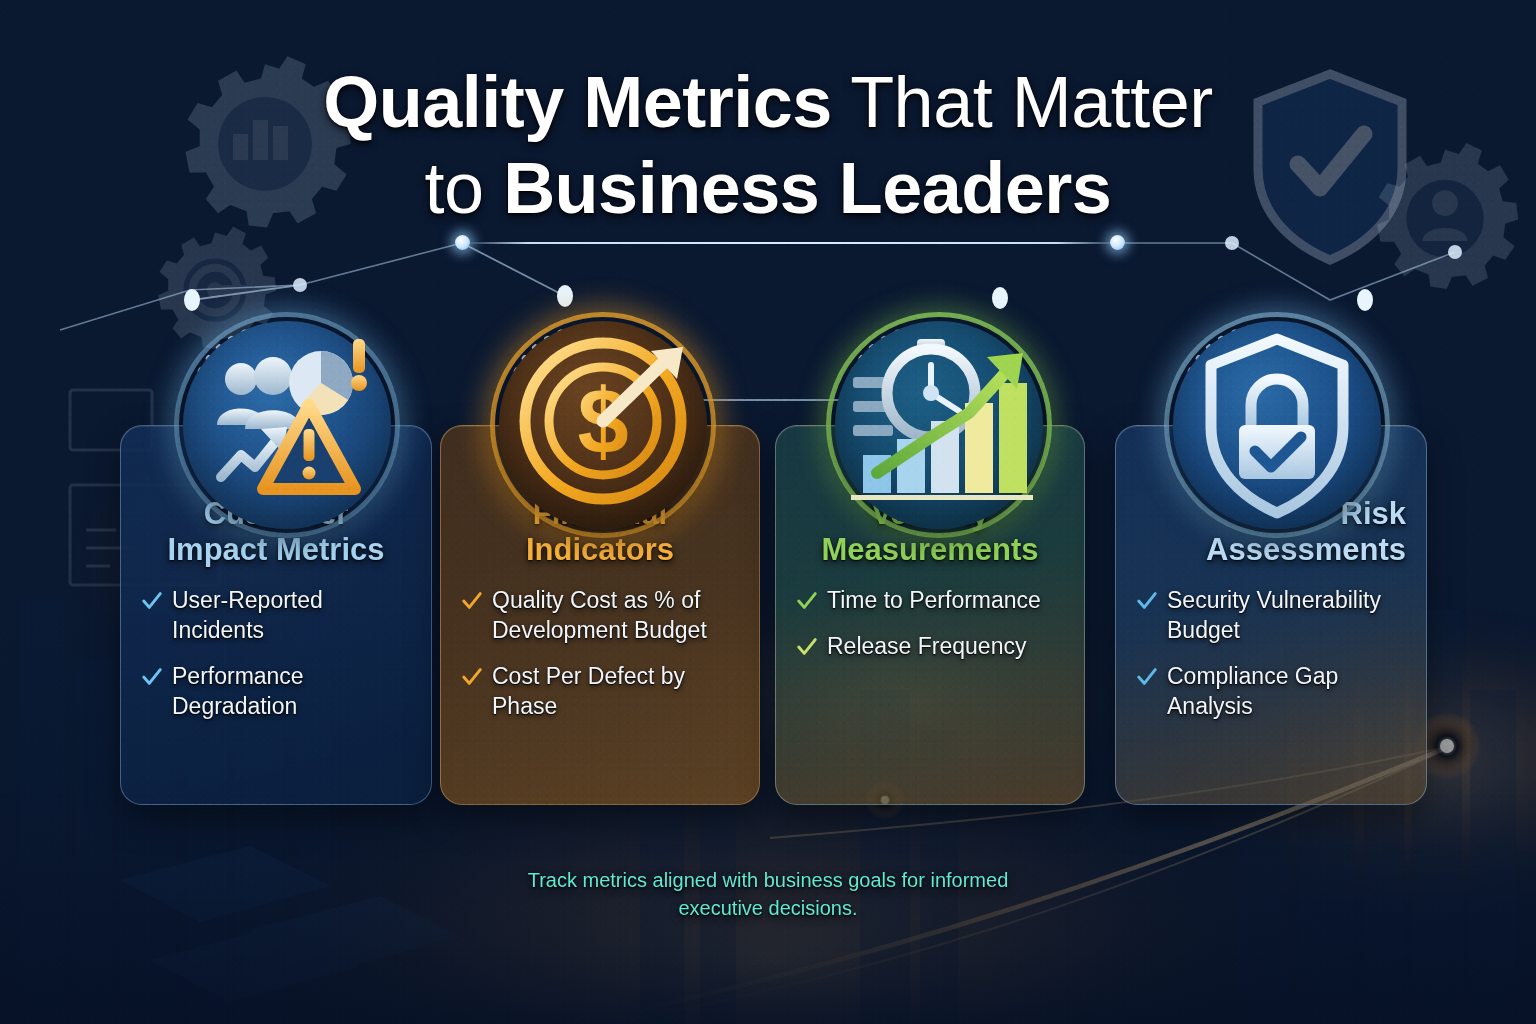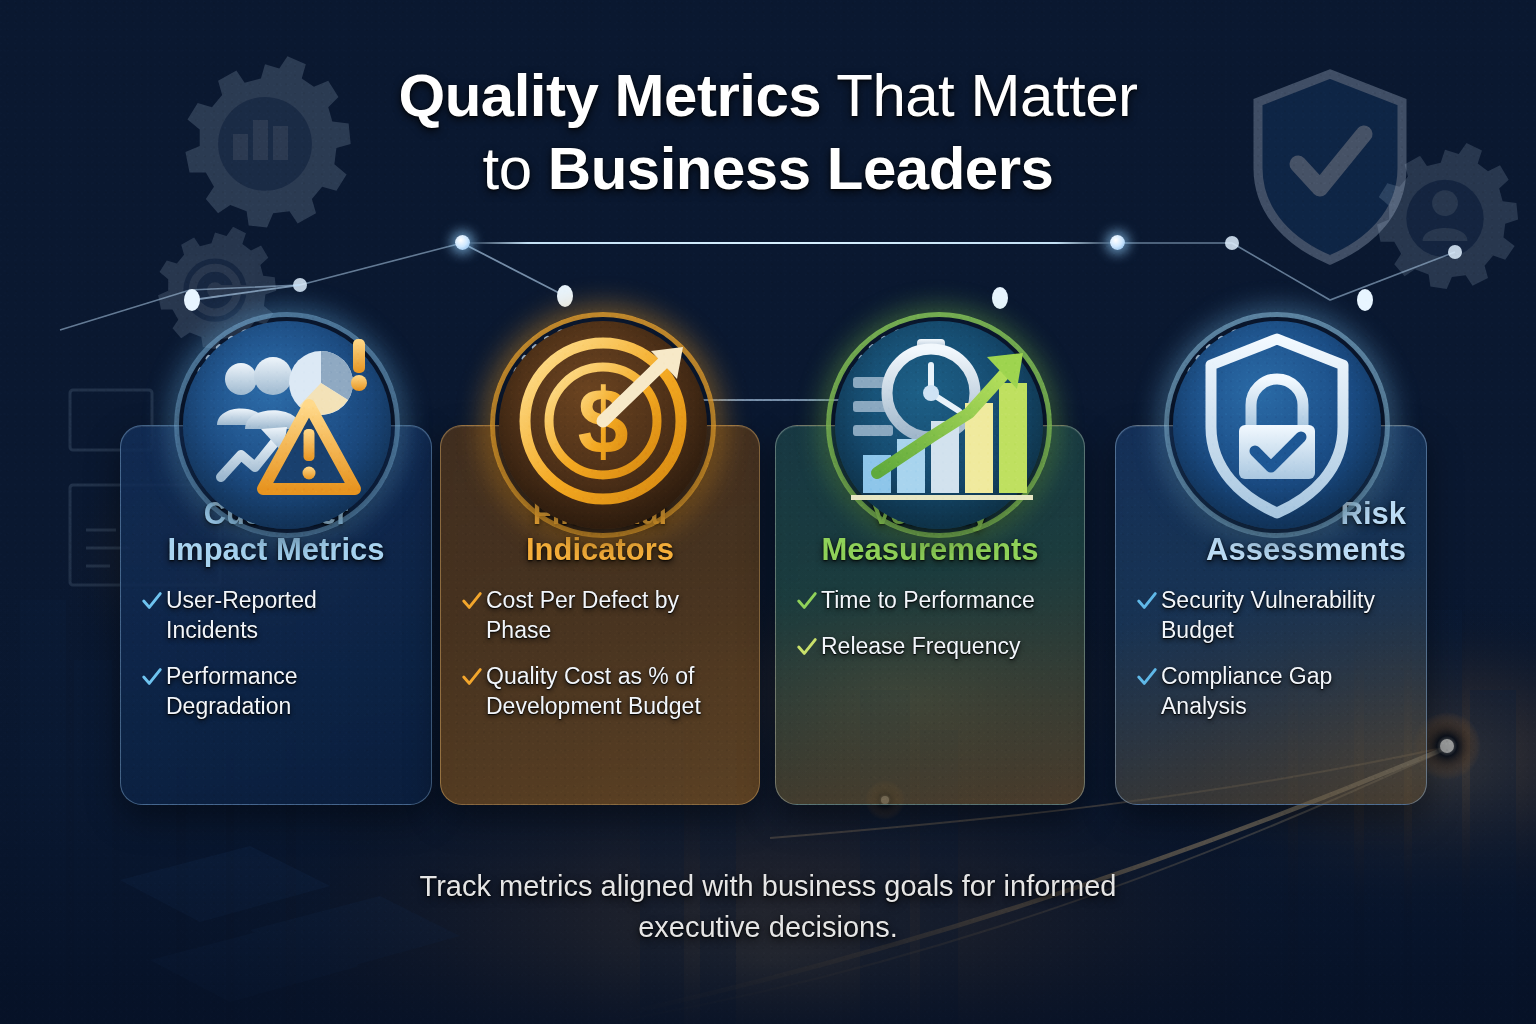--- a/index.html
+++ b/index.html
@@ -31,21 +31,21 @@
 
   .city {
     position:absolute; left:0; right:0; bottom:0; height:470px;
     background:
       linear-gradient(180deg, rgba(8,22,46,0) 0%, rgba(8,22,46,0.45) 45%, rgba(6,17,38,0.92) 100%);
     z-index:2; pointer-events:none;
   }
 
   
   #header { position:absolute; left:0; right:0; top:64px; text-align:center; z-index:12; }
-  .t-line { font-size:60px; font-weight:bold; letter-spacing:-0.5px; line-height:1.08;
+  .t-line { font-size:72px; font-weight:bold; letter-spacing:-0.5px; line-height:1.08;
             text-shadow:0 3px 9px rgba(0,0,0,.75), 0 1px 2px rgba(0,0,0,.9); }
   .t-white { color:#ffffff; }
   .t-gold  { color:#ffffff; }
   .t-line2 { margin-top:8px; }
 
   .hr-line { position:absolute; top:242px; left:462px; width:660px; height:2px; z-index:11;
              background:linear-gradient(90deg, rgba(190,225,255,0) 0%, rgba(205,235,255,.95) 10%, rgba(215,240,255,1) 50%, rgba(205,235,255,.95) 90%, rgba(190,225,255,0) 100%); }
   .hr-node { position:absolute; top:235px; width:15px; height:15px; border-radius:50%;
              background:radial-gradient(circle at 38% 34%, #ffffff 0%, #cfe8ff 48%, #7fb6e8 100%);
              box-shadow:0 0 12px 4px rgba(150,210,255,.65); z-index:12; }
@@ -64,30 +64,30 @@
   
   .card { position:absolute; z-index:16; border-radius:22px; overflow:hidden;
           border:1.5px solid rgba(190,215,245,.34);
           box-shadow:0 14px 34px rgba(0,0,0,.42), inset 0 1px 0 rgba(255,255,255,.10); }
   .card-inner { position:absolute; inset:0; padding:70px 20px 16px 20px; }
 
   .card-title { text-align:center; font-size:31px; font-weight:bold; line-height:1.16;
                 text-shadow:0 3px 7px rgba(0,0,0,.72), 0 1px 2px rgba(0,0,0,.85); margin-bottom:18px; }
 
   .bullets { list-style:none; }
-  .bullet { display:flex; align-items:flex-start; gap:3px; margin-bottom:16px; }
+  .bullet { display:flex; align-items:flex-start; gap:9px; margin-bottom:16px; }
   .chk { flex:0 0 auto; width:22px; height:22px; margin-top:4px; }
   .chk svg { width:22px; height:22px; display:block; }
   .btext { font-size:23px; line-height:1.30; color:#f2f6fb; font-weight:400;
            text-shadow:0 2px 5px rgba(0,0,0,.85), 0 1px 1px rgba(0,0,0,.9); }
 
   
   #footer { position:absolute; left:50%; transform:translateX(-50%); top:866px;
             width:920px; text-align:center; z-index:22; }
-  .f-text { font-size:29px; color:#e5e5e5; line-height:1.42; font-weight:400;
+  .f-text { font-size:20px; color:#5eead4; line-height:1.42; font-weight:400;
             text-shadow:0 3px 8px rgba(0,0,0,.85), 0 1px 2px rgba(0,0,0,.9); }
 </style>
 </head>
 <body>
 
 <div id="stage">
 
   <svg class="bg" viewBox="0 0 1536 1024" preserveAspectRatio="none">
     <defs>
       <linearGradient id="skyG" x1="0" y1="0" x2="0" y2="1">
@@ -405,29 +405,29 @@
         <span>Financial</span><br>
         <span>Indicators</span>
       </div>
       <ul class="bullets">
         <li class="bullet">
           <span class="chk">
               <svg viewBox="0 0 24 24">
                 <path d="M3,12 L9,19 L21,4" fill="none" stroke="#f3a62c" stroke-width="3.2" stroke-linecap="round" stroke-linejoin="round"></path>
               </svg>
             </span>
+          <span class="btext">Quality Cost as % of Development Budget</span>
+        </li>
+        <li class="bullet">
+          <span class="chk">
+              <svg viewBox="0 0 24 24">
+                <path d="M3,12 L9,19 L21,4" fill="none" stroke="#f3a62c" stroke-width="3.2" stroke-linecap="round" stroke-linejoin="round"></path>
+              </svg>
+            </span>
           <span class="btext">Cost Per Defect by Phase</span>
-        </li>
-        <li class="bullet">
-          <span class="chk">
-              <svg viewBox="0 0 24 24">
-                <path d="M3,12 L9,19 L21,4" fill="none" stroke="#f3a62c" stroke-width="3.2" stroke-linecap="round" stroke-linejoin="round"></path>
-              </svg>
-            </span>
-          <span class="btext">Quality Cost as % of Development Budget</span>
         </li>
       </ul>
     </div>
   </div>
 
   <div class="card" style="left:775px; top:425px; width:310px; height:380px;
        background:linear-gradient(170deg, rgba(26,62,70,0.86) 0%, rgba(32,70,66,0.78) 40%, rgba(120,86,42,0.58) 100%);
        border-color:rgba(200,215,200,.38);">
     <div class="card-inner">
       <div class="card-title" style="color:#8fd159;">

